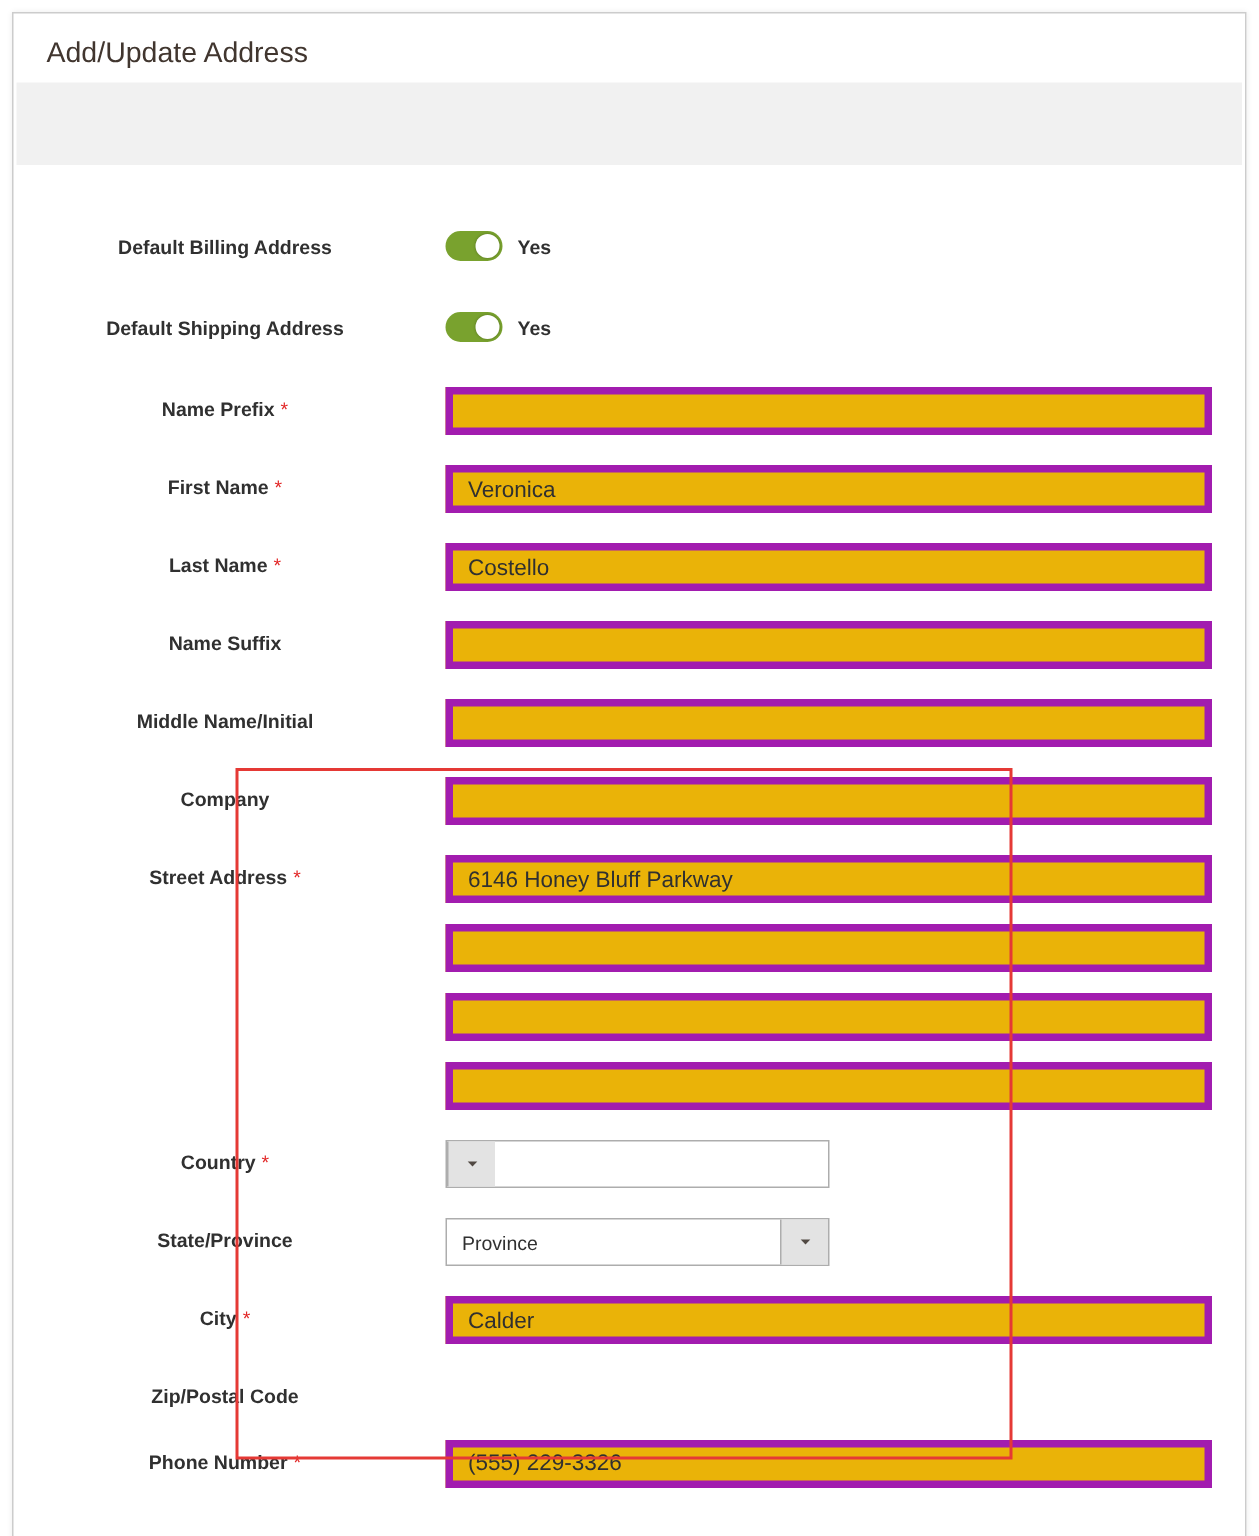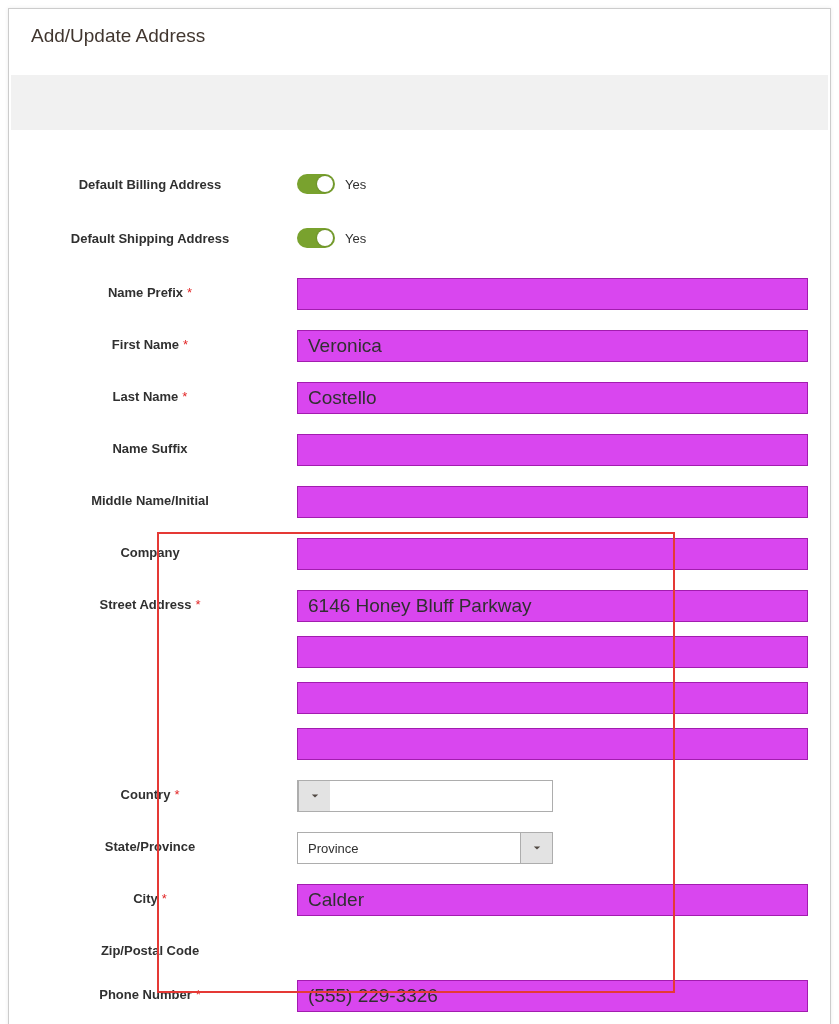--- a/index.html
+++ b/index.html
@@ -1,29 +1,29 @@
 <!DOCTYPE html>
 <html><head>
 <meta charset="utf-8">
 <style>
 * { box-sizing: border-box; margin: 0; padding: 0; }
 body { font-family: -apple-system, BlinkMacSystemFont, "Segoe UI", Helvetica, Arial, sans-serif; background: #fff; width: 839px; padding: 8px; color: #333; }
 .panel { border: 1px solid #ccc; box-shadow: 0 0 4px rgba(0,0,0,0.08); }
-.panel-title { font-size: 19px; color: #41362f; padding: 16px 22px 28px; font-weight: 400; }
+.panel-title { font-size: 19px; color: #41362f; padding: 16px 22px 8px; font-weight: 400; }
 .sub-header { background: #f1f1f1; height: 55px; margin: 0 2px; }
 .form-area { padding: 40px 22px 20px 22px; position: relative; }
 .field-row { display: flex; align-items: flex-start; margin-bottom: 20px; }
 .field-label { width: 266px; text-align: center; padding-right: 28px; font-size: 13px; font-weight: 600; color: #303030; padding-top: 7px; line-height: 1.3; }
 .field-label .req { color: #e22626; margin-left: 4px; font-weight: 400; }
 .field-control { flex: 1; }
-.toggle-wrap { display: flex; align-items: center; padding-top: 4px; }
+.toggle-wrap { display: flex; align-items: center; padding-top: 4px; font-weight: bold; }
 .toggle { width: 38px; height: 20px; background: #79a22e; border-radius: 10px; position: relative; cursor: pointer; }
 .toggle .knob { width: 16px; height: 16px; background: #fff; border-radius: 50%; position: absolute; top: 2px; right: 2px; box-shadow: 0 0 2px rgba(0,0,0,0.3); }
 .toggle-label { margin-left: 10px; font-size: 13px; color: #303030; }
-input.text-input { width: 100%; height: 32px; border: 1px solid #a21caf; padding: 0 10px; font-size: 19px; color: #303030; background: #d946ef; }
+input.text-input { width: 100%; height: 32px; border: 5px solid #a21caf; padding: 0 10px; font-size: 15px; color: #303030; background: #eab308; }
 .select-wrap { display: flex; width: 256px; height: 32px; border: 1px solid #adadad; background: #fff; cursor: pointer; }
 .select-text { flex: 1; padding: 0 10px; font-size: 13px; color: #303030; display: flex; align-items: center; }
 .select-btn { width: 32px; background: #e3e3e3; border-left: 1px solid #adadad; display: flex; align-items: center; justify-content: center; }
 .select-btn svg { width: 8px; height: 8px; }
 .street-group input.text-input + input.text-input { margin-top: 14px; }
 .highlight-box { position: absolute; border: 2px solid #e53935; left: 148px; top: 402px; width: 518px; height: 461px; pointer-events: none; }
 .toggle-row { margin-bottom: 30px; }
 </style>
 </head>
 <body>

